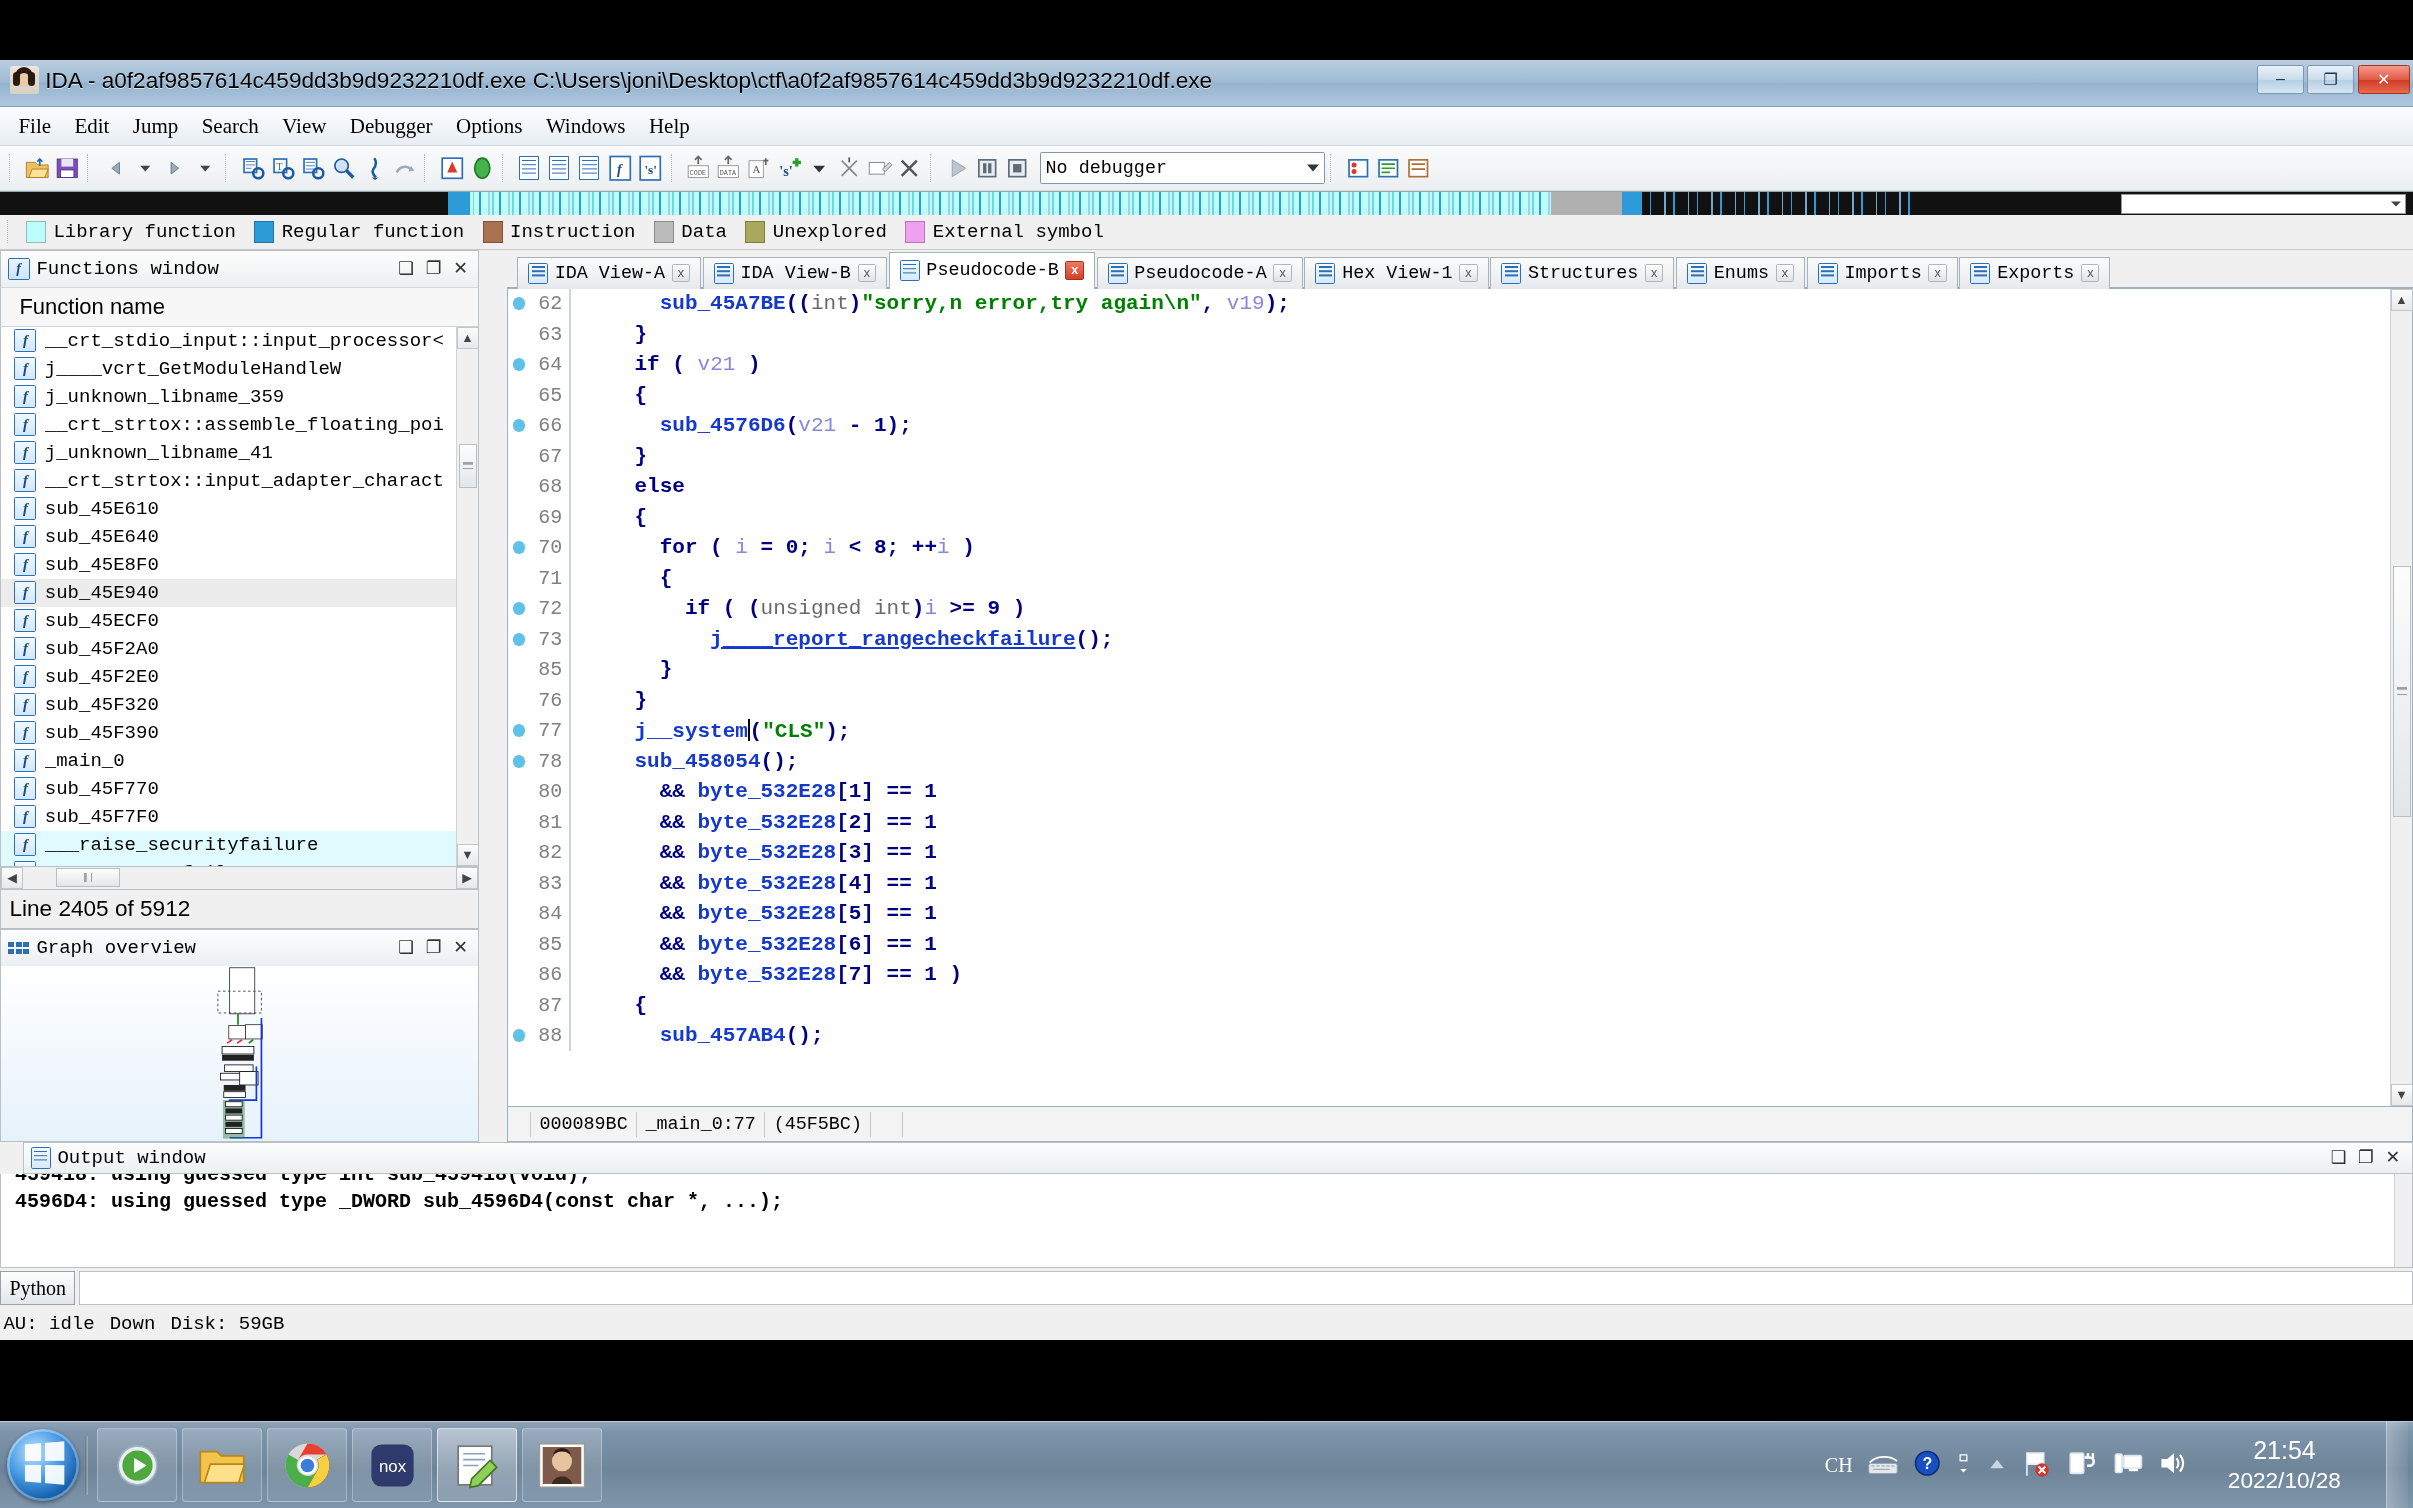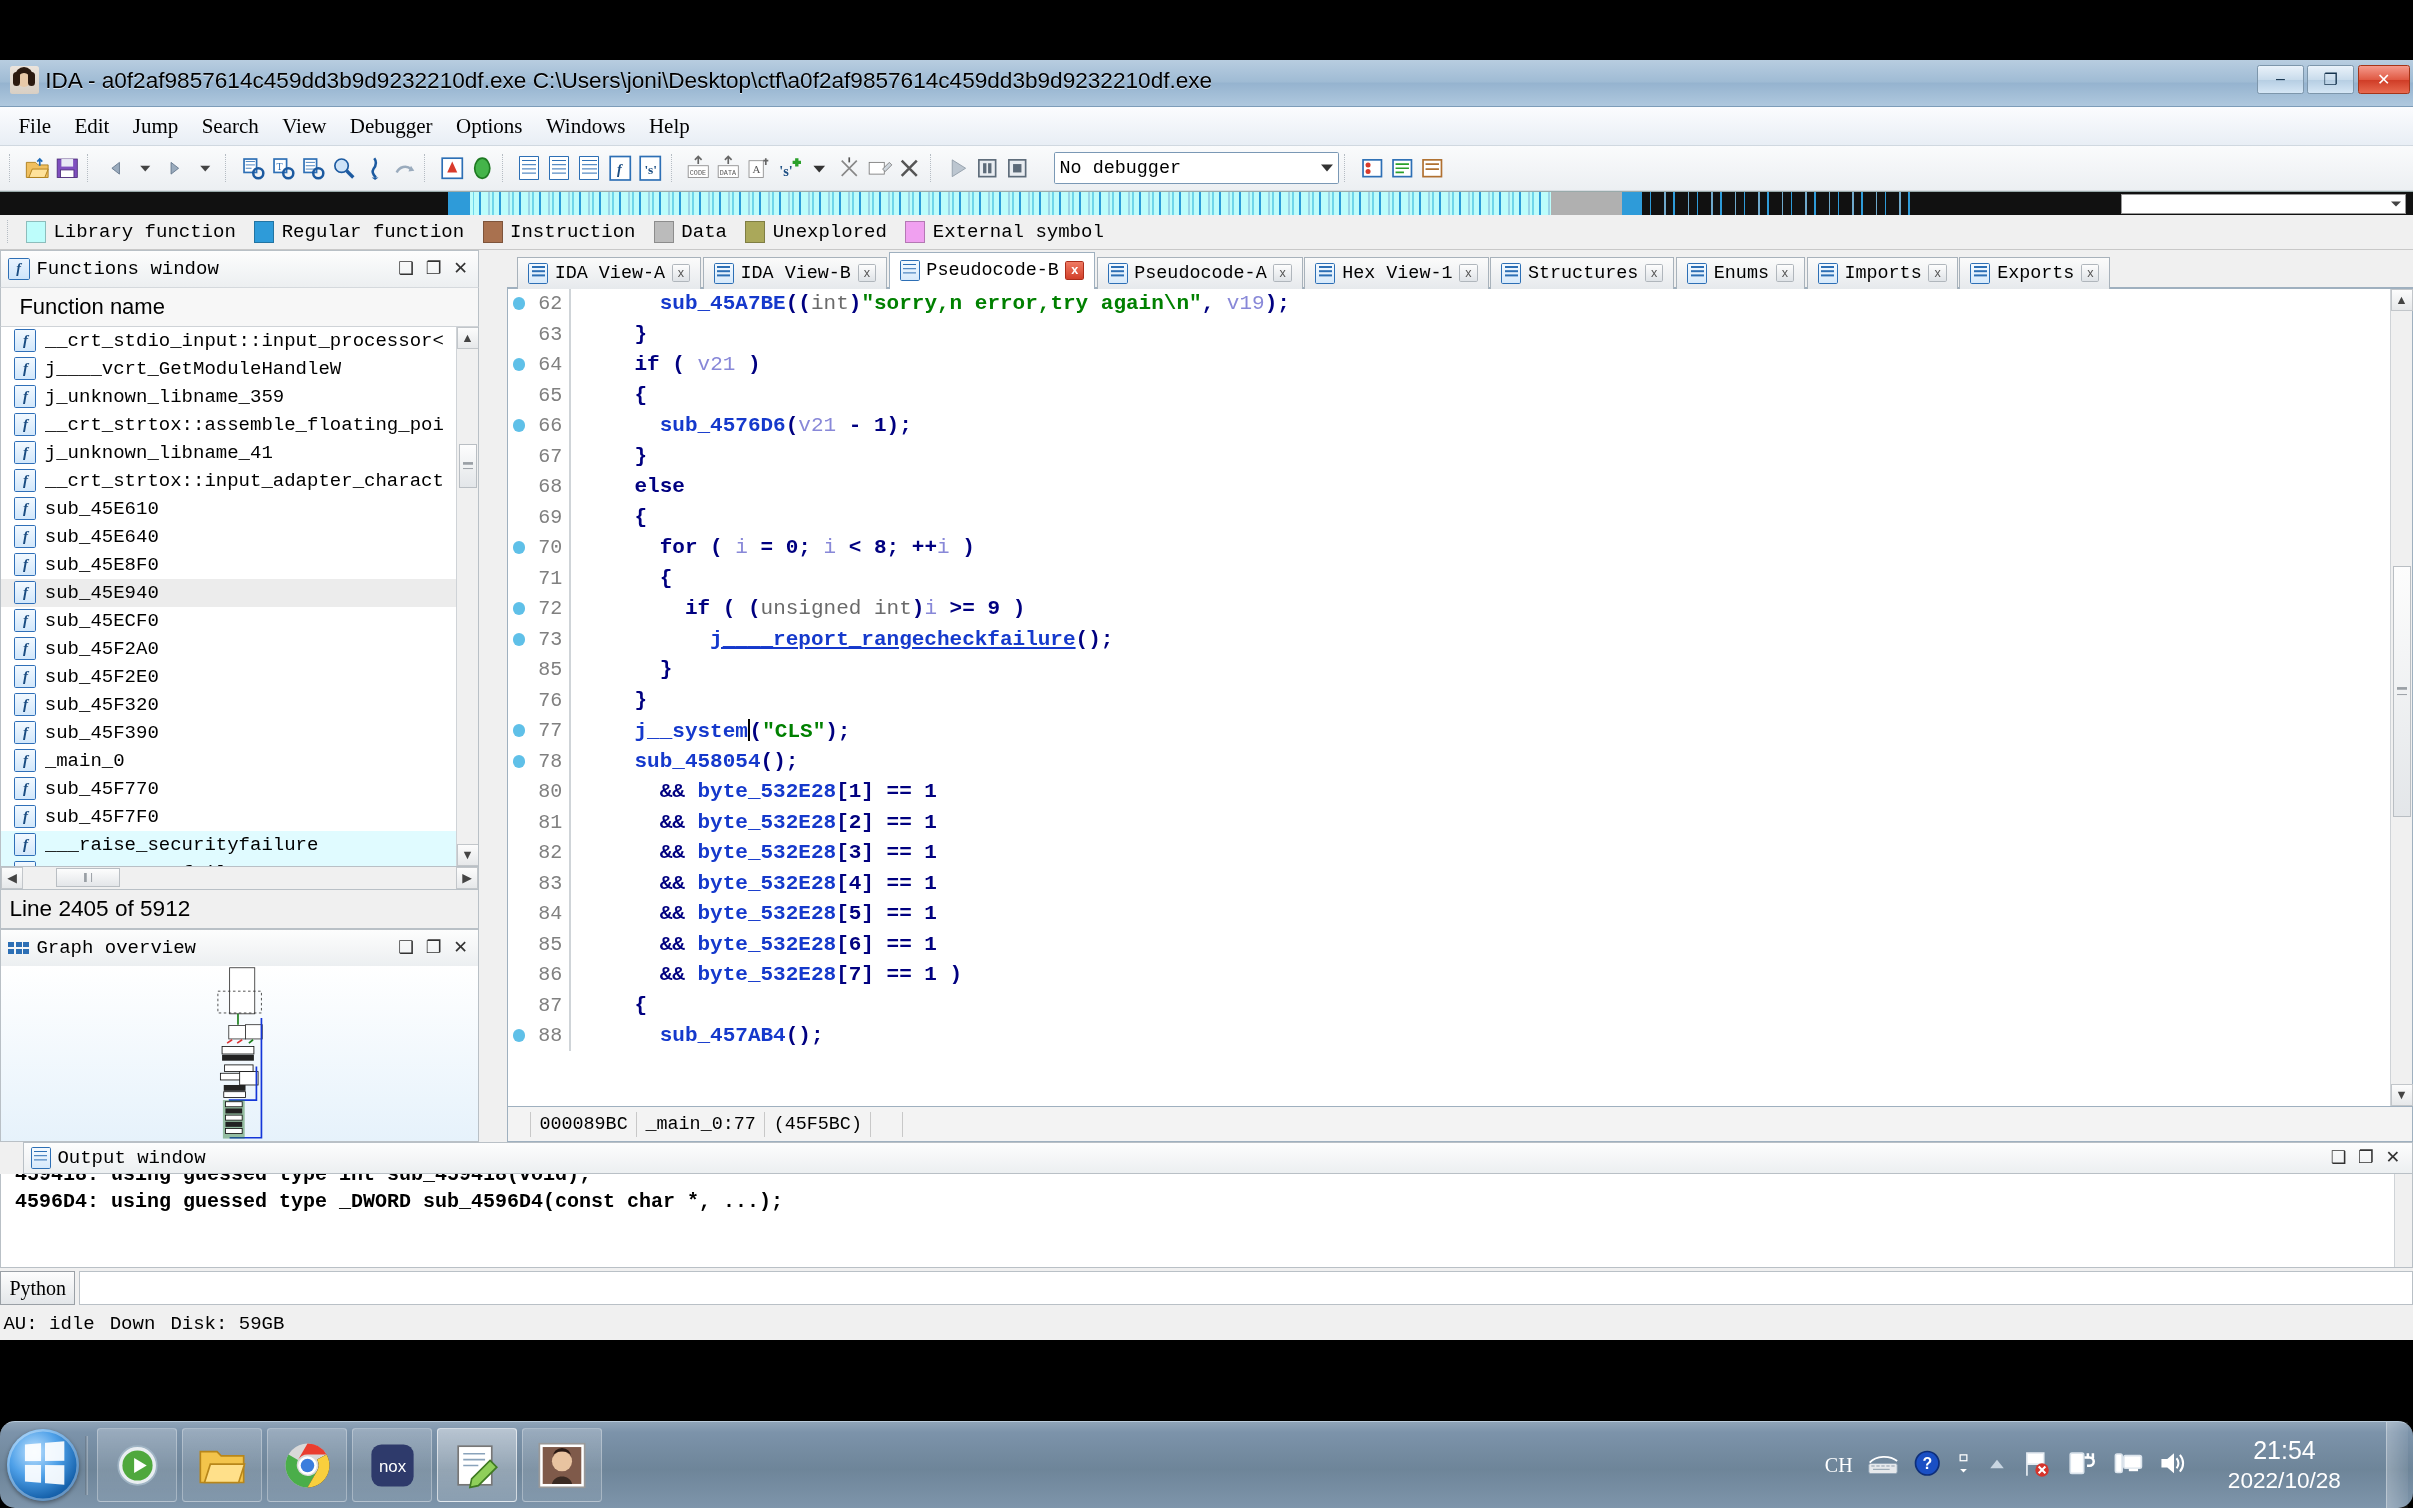--- a/index.html
+++ b/index.html
@@ -77,21 +77,21 @@
   }
   .tb-sep { width:7.5px; height:28.5px; margin:0 4.2px; flex:none;
     border-left:1.7px dotted #b5bcc3; }
   .tbi { width:28.5px; height:28.5px; flex:none; position:relative;
     border-radius:2.5px; }
   .doc-ico { width:20px; height:23.5px; background:#fff; border:1.7px solid #2d6fb5;
      position:absolute; left:3.4px; top:2.5px; border-radius:0.8px; }
   .doc-ico::after { content:""; position:absolute; left:1.7px; top:2.5px; right:1.7px; height:1.7px;
      background:#2d6fb5; box-shadow:0 4.2px 0 #2d6fb5, 0 8.4px 0 #2d6fb5, 0 12.6px 0 #2d6fb5; }
   .combo-debugger {
-    margin-left:20px; width:285px; height:32px; flex:none;
+    margin-left:6px; width:285px; height:32px; flex:none;
     background:#fff; border:1.7px solid #7a98b5; border-radius:1.7px;
     display:flex; align-items:center; padding:0 5px;
     font-family:"Liberation Mono", monospace; font-size:18.4px; color:#000;
     position:relative;
   }
   .combo-debugger .arrow { position:absolute; right:5px; top:50%; transform:translateY(-50%);
      width:0;height:0;border-left:6.7px solid transparent;border-right:6.7px solid transparent;border-top:7.5px solid #333; }
 
   
   .navband { height:23.5px; min-height:23.5px; background:#111; position:relative;
@@ -251,21 +251,21 @@
   .pyinput { flex:1; height:34px; background:#fff; border:0.8px solid #b9c0c6; margin-left:3.4px; }
 
   .statusbar { height:32px; min-height:32px; display:flex; align-items:center;
      background:#f0f0f0; font-family:"Liberation Mono", monospace; font-size:19px; color:#000; }
   .sb-cell { padding:0 11.7px 0 3.4px; }
 
   
   #taskbar {
     position:absolute; left:0; bottom:0; width:2413px; height:87px;
     background:linear-gradient(to bottom,#8fa4b8 0%,#7c93aa 12%,#6e8599 55%,#7e95ab 100%);
-    border-top:0.8px solid #b9cbdb; display:flex; align-items:center;border-radius:15px;
+    border-top:0.8px solid #b9cbdb; display:flex; align-items:center;
   }
   .start-orb { width:72px; height:72px; margin-left:6.7px; border-radius:50%; flex:none;
     background:radial-gradient(circle at 38% 32%, #bfe2ff 0%, #4ea0e8 38%, #1763ad 70%, #0d4480 100%);
     box-shadow:0 0 0 2.5px rgba(255,255,255,.35) inset, 0 1.7px 4.2px rgba(0,0,0,.4);
     position:relative; overflow:hidden; }
   .start-orb::before{content:"";position:absolute;left:16px;top:14.2px;width:40px;height:40px;
     background:
       linear-gradient(#fff,#fff) 0 0/18.4px 18.4px no-repeat,
       linear-gradient(#fff,#fff) 22px 0/18.4px 18.4px no-repeat,
       linear-gradient(#fff,#fff) 0 22px/18.4px 18.4px no-repeat,

